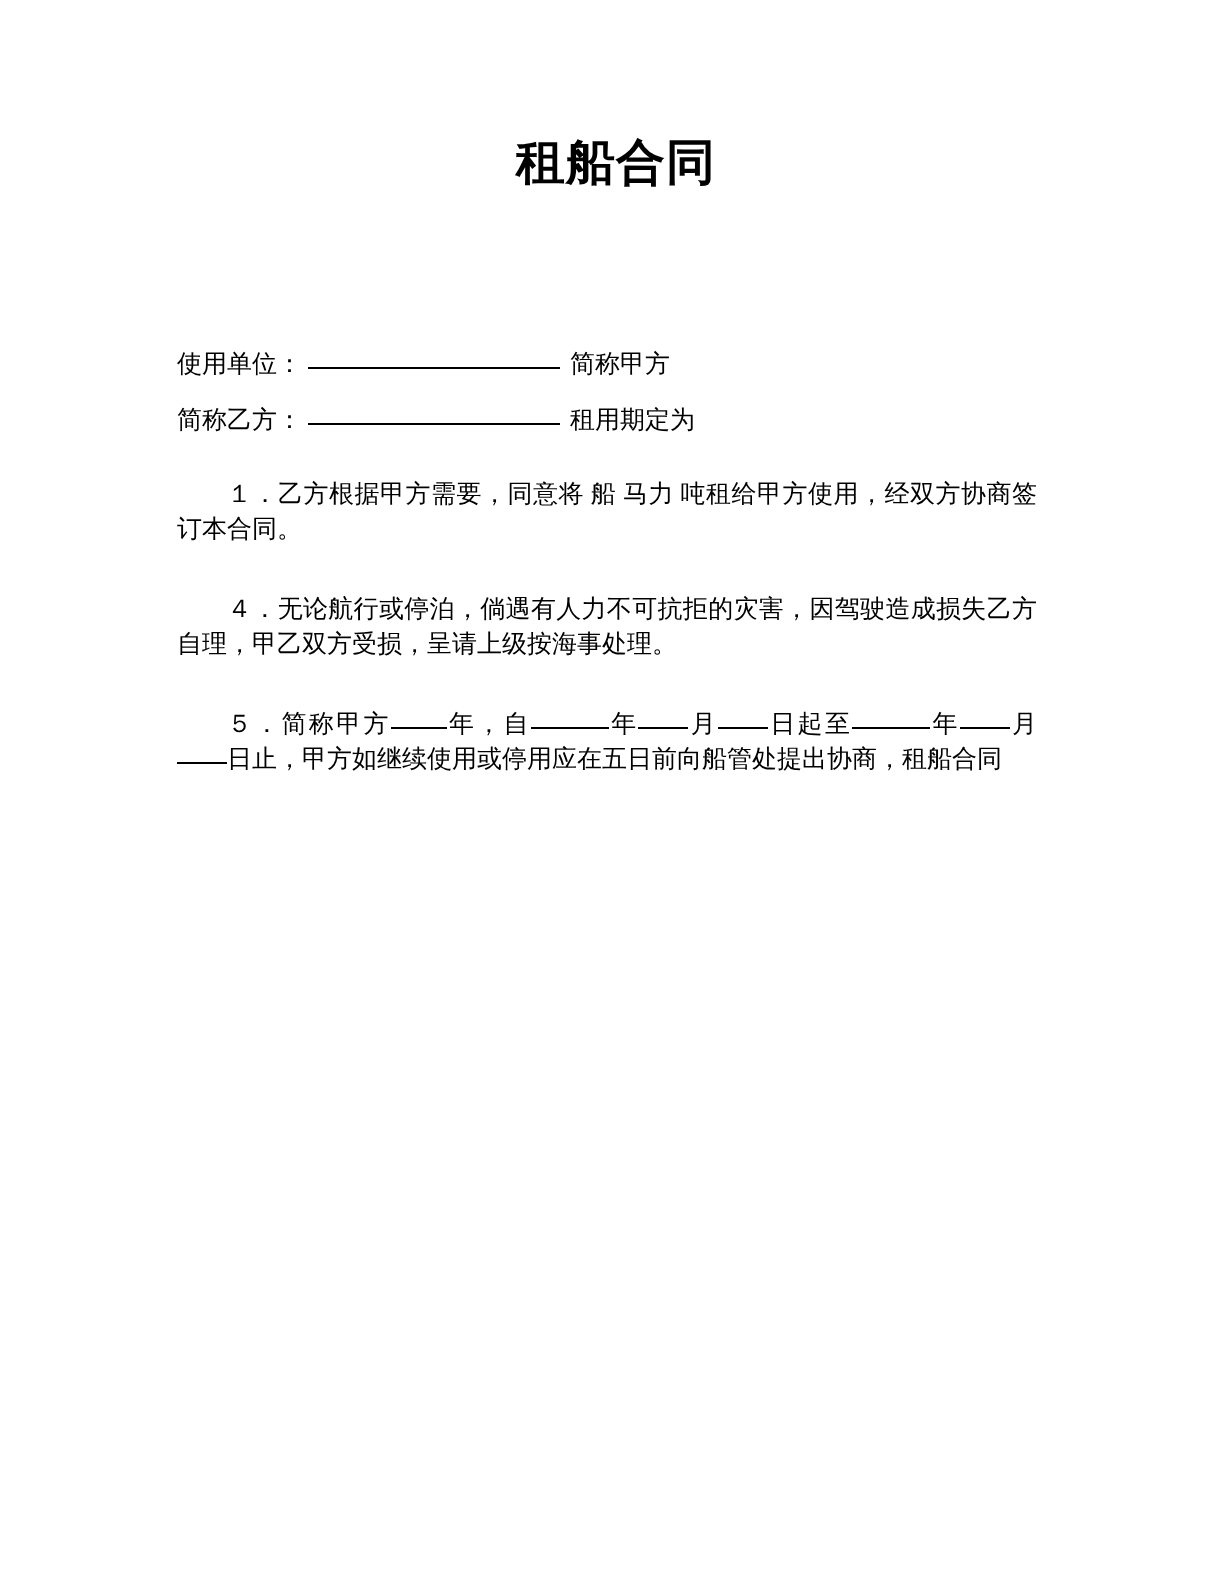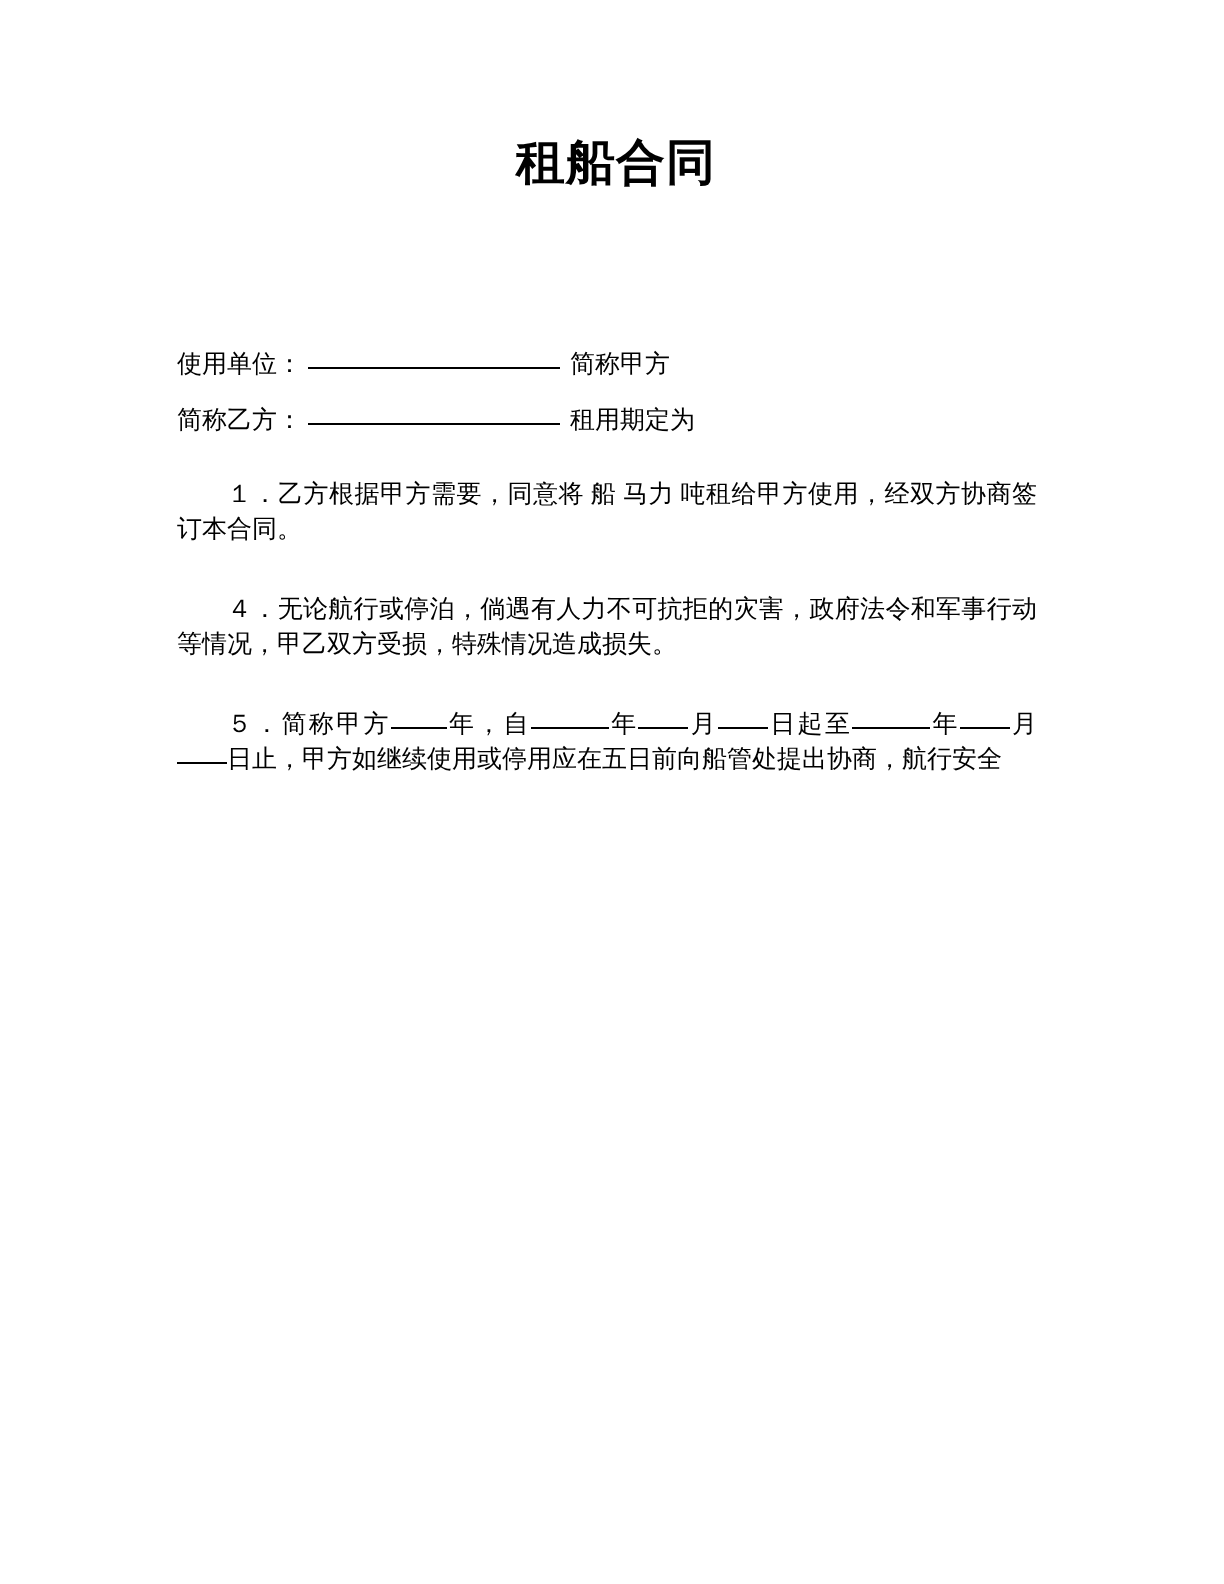--- a/index.html
+++ b/index.html
@@ -123,18 +123,18 @@
       <div class="party-field">
         <span class="label">简称乙方：</span><span class="blank-line"></span><span class="suffix">租用期定为</span>
       </div>
 
     </div>
 
     <p class="clause"><span>１．</span><span>乙方根据甲方需要，同意将 船 马力 吨租给甲方使用，经双方协商签订本合同。</span></p>
 
 
 
-    <p class="clause"><span>４．</span><span>无论航行或停泊，倘遇有人力不可抗拒的灾害，政府法令和军事行动等情况，甲乙双方受损，特殊情况造成损失。</span></p>
+    <p class="clause"><span>４．</span><span>无论航行或停泊，倘遇有人力不可抗拒的灾害，因驾驶造成损失乙方自理，甲乙双方受损，呈请上级按海事处理。</span></p>
 
-    <p class="clause clause-last"><span>５．</span><span>简称甲方</span><span class="blk w1"></span><span>年，自</span><span class="blk w2"></span><span>年</span><span class="blk w3"></span><span>月</span><span class="blk w3"></span><span>日起至</span><span class="blk w2"></span><span>年</span><span class="blk w3"></span><span>月</span><span class="blk w3"></span><span>日止，甲方如继续使用或停用应在五日前向船管处提出协商，航行安全</span></p>
+    <p class="clause clause-last"><span>５．</span><span>简称甲方</span><span class="blk w1"></span><span>年，自</span><span class="blk w2"></span><span>年</span><span class="blk w3"></span><span>月</span><span class="blk w3"></span><span>日起至</span><span class="blk w2"></span><span>年</span><span class="blk w3"></span><span>月</span><span class="blk w3"></span><span>日止，甲方如继续使用或停用应在五日前向船管处提出协商，租船合同</span></p>
 
   </div>
 </div>
 
 </body></html>

